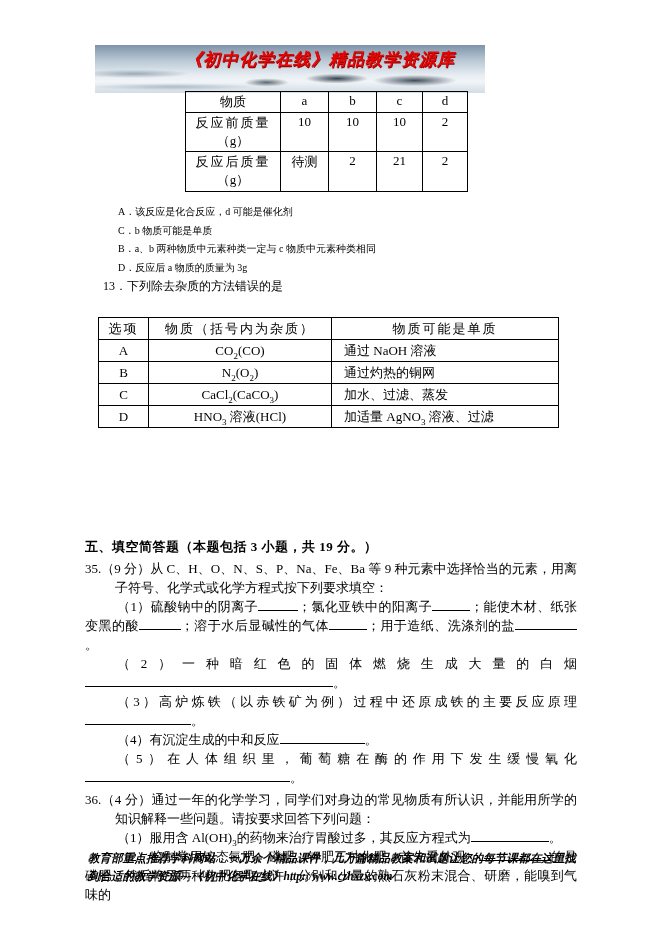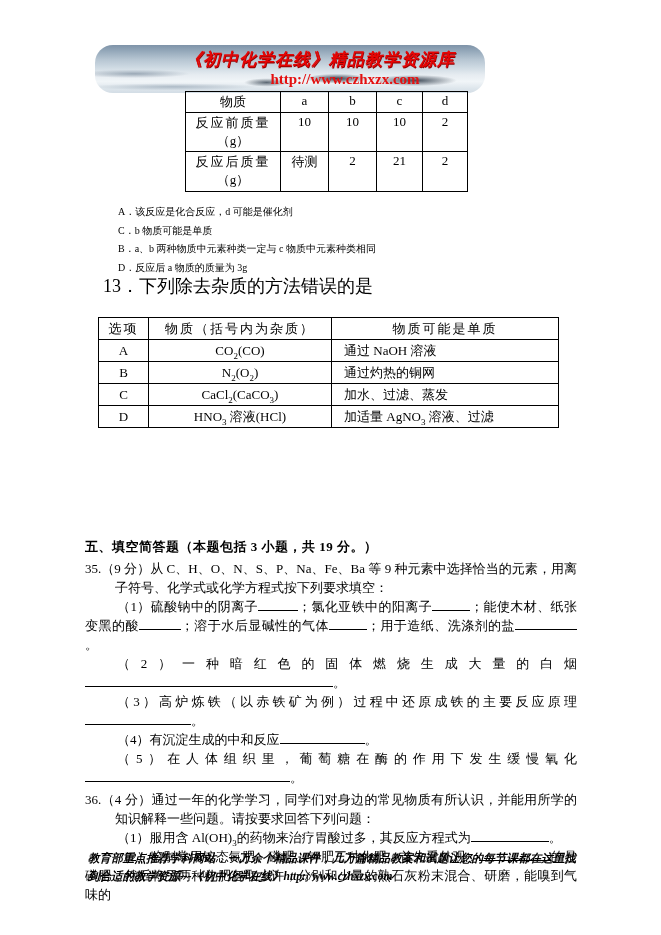--- a/index.html
+++ b/index.html
@@ -15,21 +15,20 @@
   .banner {
     position:absolute; left:95px; top:45px; width:390px; height:48px;
     background:
       radial-gradient(ellipse 45px 7px at 62% 70%, rgba(22,36,52,.85), rgba(22,36,52,0) 70%),
       radial-gradient(ellipse 60px 8px at 82% 74%, rgba(22,36,52,.8), rgba(22,36,52,0) 70%),
       radial-gradient(ellipse 32px 6px at 44% 78%, rgba(30,45,60,.7), rgba(30,45,60,0) 70%),
       radial-gradient(ellipse 80px 6px at 10% 60%, rgba(95,115,135,.55), rgba(95,115,135,0) 70%),
       radial-gradient(ellipse 120px 5px at 20% 87%, rgba(110,130,150,.45), rgba(110,130,150,0) 70%),
       linear-gradient(180deg,#7e93a8 0%,#93a7b9 12%,#b6c5d2 30%,#cdd9e2 46%,#e6ecf1 62%,#f1f5f8 76%,#dee6ec 90%,#d3dde5 100%);
     overflow:hidden;
-    border-radius:18px;
   }
   .banner-title {
     padding:5px 0 0 60px; text-align:center;
     color:#e60505; font-weight:bold; font-style:italic;
     font-size:17px; letter-spacing:1px; line-height:20px;
     text-shadow:0.5px 0.5px 0 #8c0000;
     white-space:nowrap;
   }
   .banner-url {
     padding-left:110px; text-align:center;
@@ -56,21 +55,21 @@
   .impurity-table { position:absolute; left:98px; top:317px; }
   .impurity-table td { height:22px; padding:0 4px; }
   .impurity-table .c0 { width:50px; }
   .impurity-table .c1 { width:183px; }
   .impurity-table .c2 { width:227px; }
   .impurity-table td.method { text-align:left; padding-left:12px; }
   .impurity-table .hrow td { letter-spacing:2px; }
 
   
   .options { position:absolute; left:118px; top:203px; width:470px; font-size:10px; line-height:18.6px; }
-  .q13 { position:absolute; left:103px; top:277px; font-size:18px; line-height:18px; }
+  .q13 { position:absolute; left:103px; top:277px; font-size:12px; line-height:18px; }
 
   .main { position:absolute; left:85px; top:537px; width:492px; font-size:13px; line-height:19px; }
   .sec-heading { font-weight:bold; letter-spacing:0.5px; }
   .qpara { margin-top:3px; padding-left:30px; text-indent:-30px; text-align:justify; }
   .item { text-indent:32px; text-align:justify; }
 
   .blank { display:inline-block; height:12px; border-bottom:1px solid #000; }
   sub { font-size:9px; line-height:0; }
 
   .footer {
@@ -79,21 +78,20 @@
     font-style:italic; font-weight:bold; text-align:justify;
   }
 </style>
 </head>
 <body>
 
 <div class="page">
 
   <div class="banner">
     <div class="banner-title">《初中化学在线》精品教学资源库</div>
-    <div class="banner-url">http://www.czhxzx.com</div>
   </div>
 
   <table class="mass-table">
     <tbody>
         <tr class="hrow">
       <td class="c0">物质</td>
       <td class="c1">a</td>
       <td class="c2">b</td>
       <td class="c3">c</td>
       <td class="c4">d</td>

